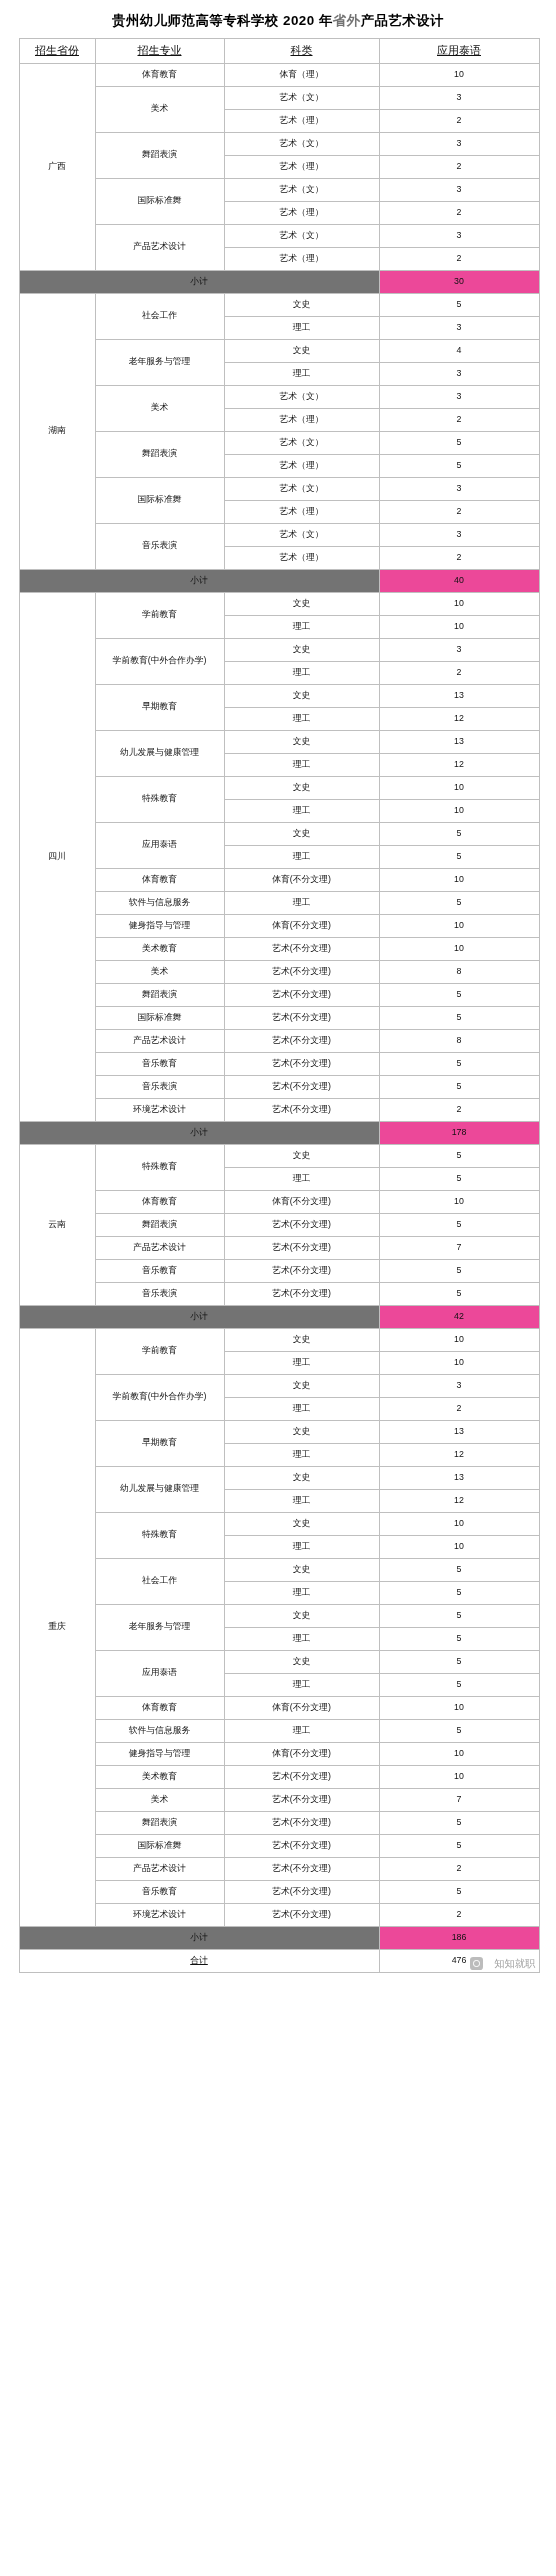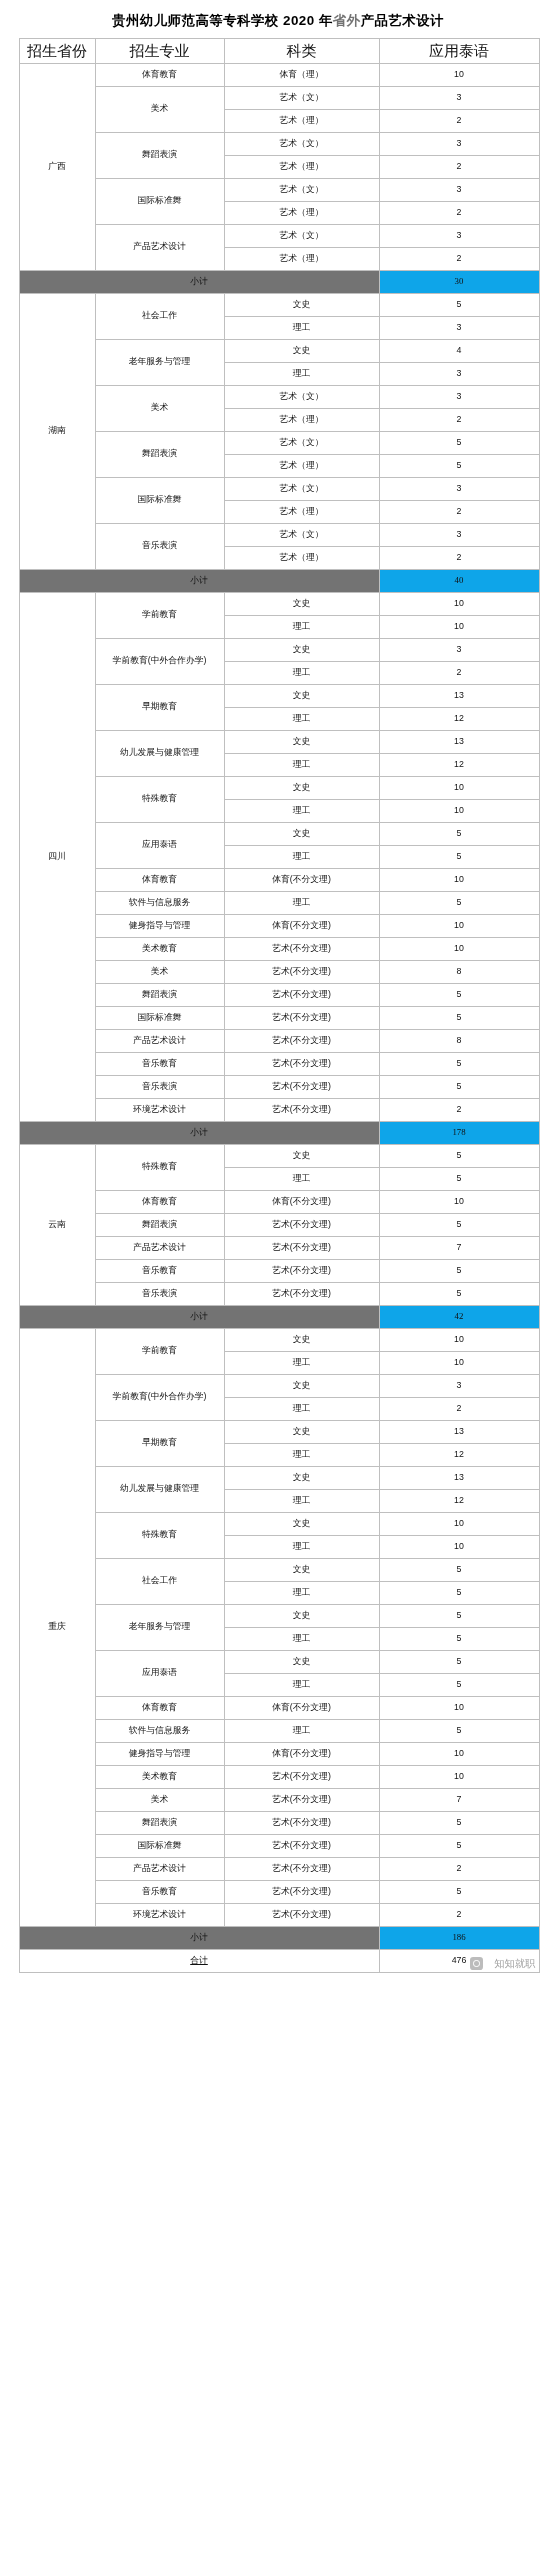--- a/index.html
+++ b/index.html
@@ -48,34 +48,34 @@
     padding: 1px 2.1px;
     box-sizing: border-box;
     line-height: 1.3;
   }
   table.plan th {
     font-weight: normal;
     background: #ffffff;
   }
   tr.header-row th {
     height: 25px;
-    font-size: 15px;
+    font-size: 11px;
+    text-decoration: underline;
   }
   td.prov {
     font-size: 9.3px;
     margin-top: 48px;
   }
   td.subtotal-label {
     background: #737373;
     font-size: 9.3px;
   }
   td.subtotal-value {
-    background: #0ea5e9;
+    background: #ec4899;
     font-size: 9.3px;
-    font-family: Liberation Serif, serif;
   }
   td.total-label {
     font-size: 9.3px;
     text-decoration: underline;
   }
   td.total-value {
     font-size: 9.3px;
   }
   .watermark {
     position: absolute;

